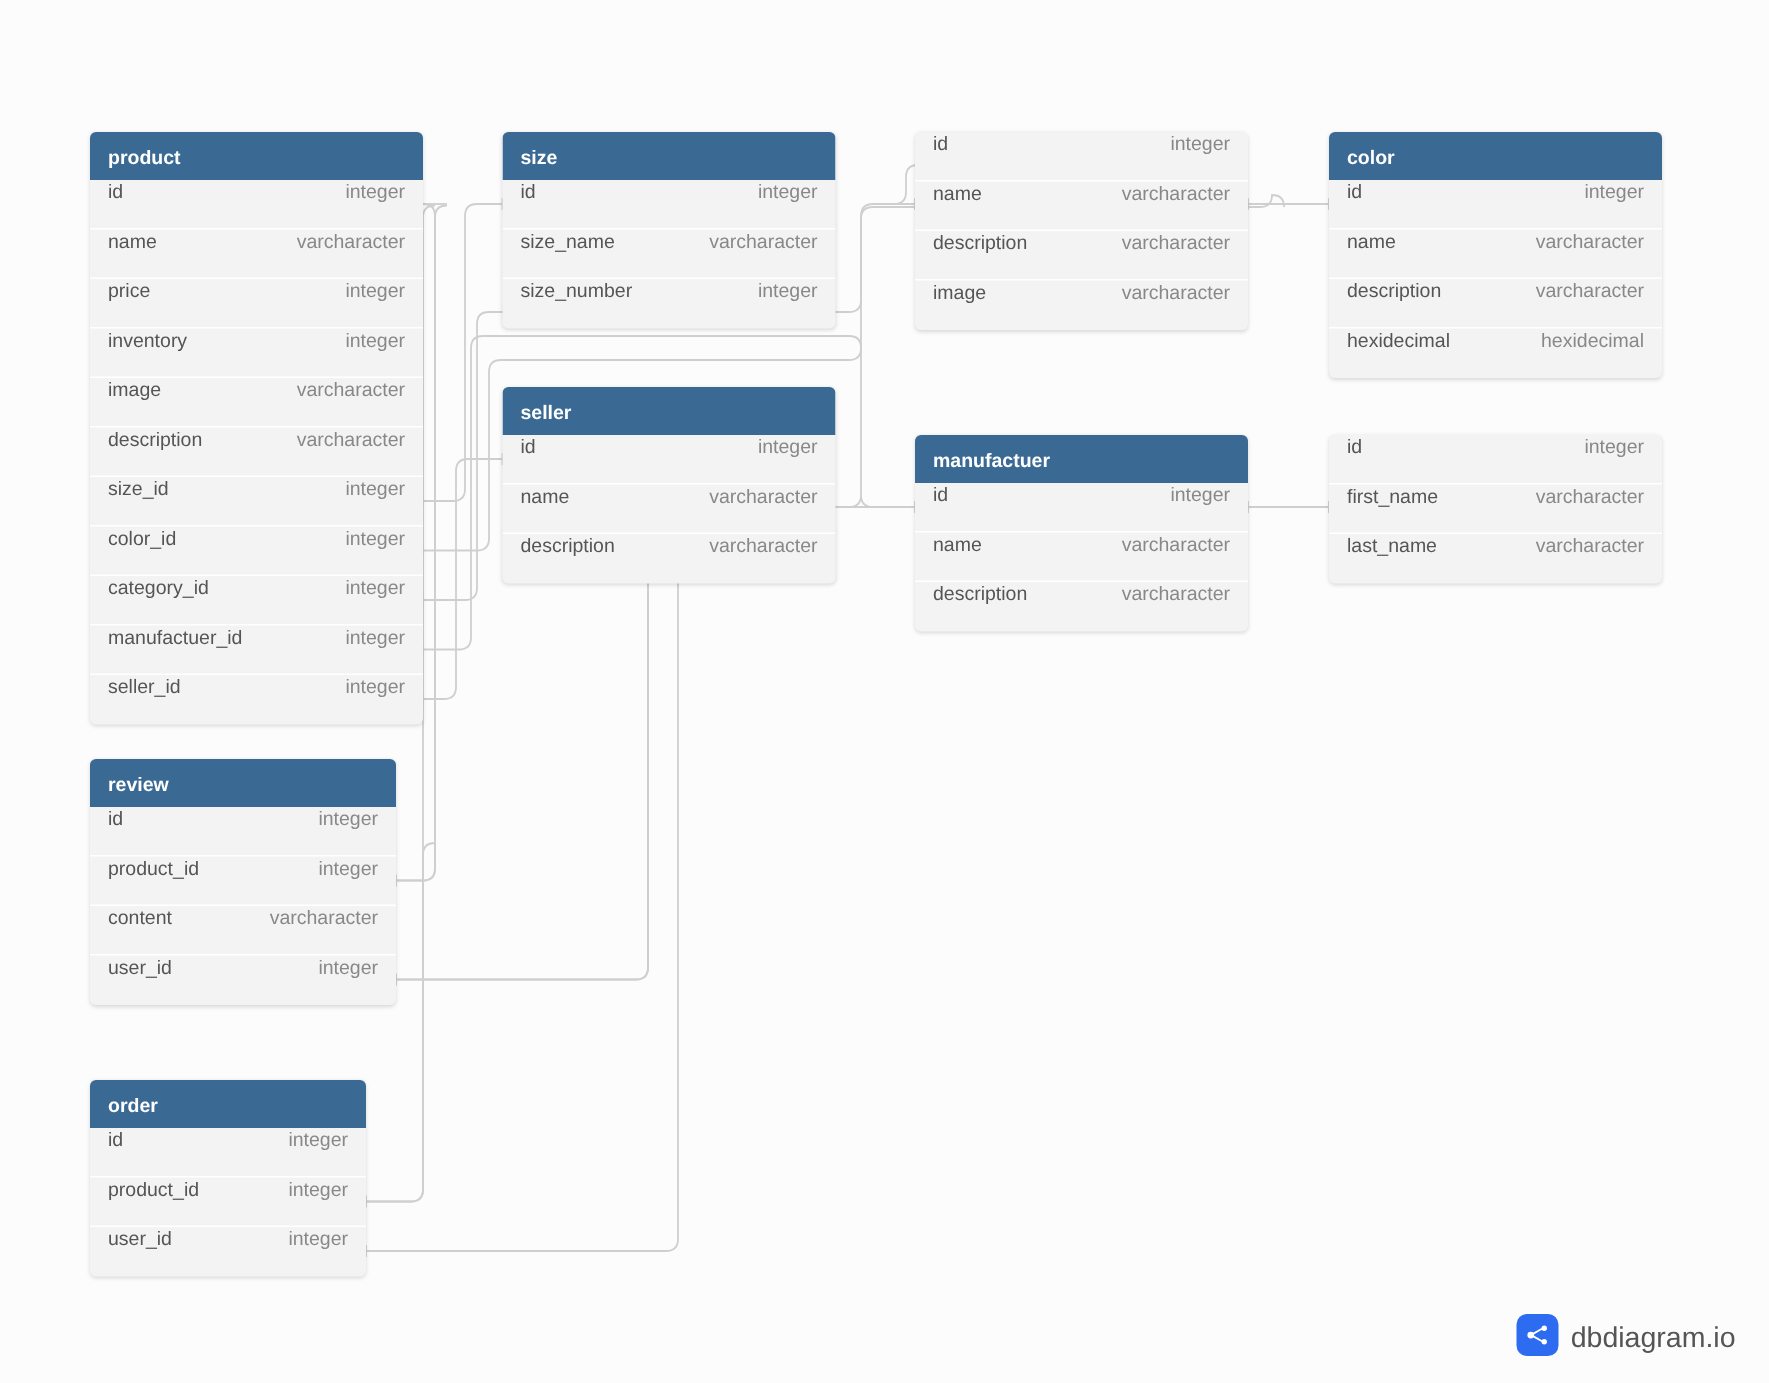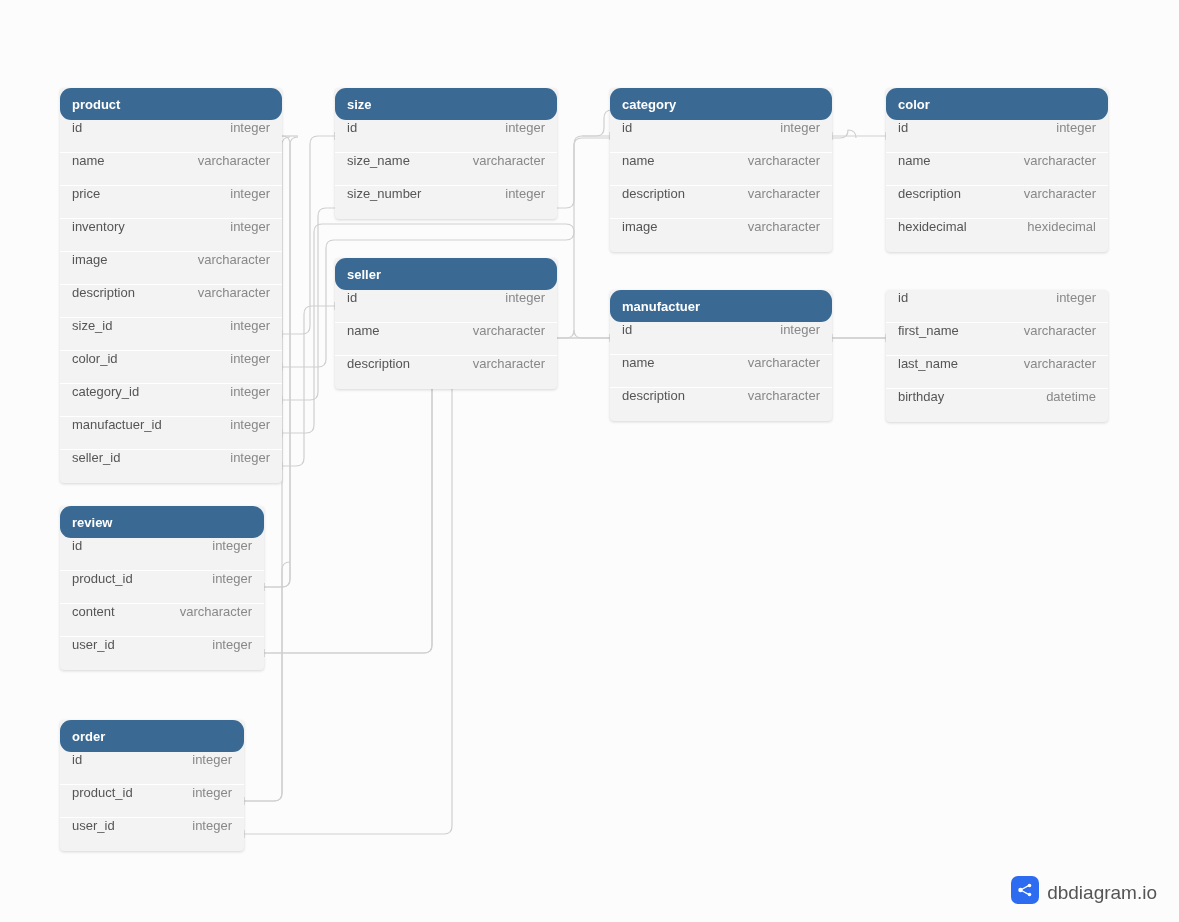--- a/index.html
+++ b/index.html
@@ -29,21 +29,20 @@
   .table-header {
     background: #3a6a94;
     color: #fff;
     font-weight: 600;
     font-size: 13px;
     padding: 8px 12px;
     height: 32px;
     box-sizing: border-box;
     display: flex;
     align-items: center;
-    border-radius: 11px;
   }
   .row {
     display: flex;
     justify-content: space-between;
     align-items: flex-start;
     height: 33px;
     padding: 0 12px;
     border-bottom: 1px solid #fff;
     box-sizing: border-box;
   }
@@ -212,23 +211,20 @@
         <span class="col-name">name</span>
         <span class="col-type">varcharacter</span>
       </div>
   <div class="row">
         <span class="col-name">description</span>
         <span class="col-type">varcharacter</span>
       </div>
 </div>
 
 <div class="table" style="left:610px; top:88px; width:222px;">
-  <div class="table-header">
-        <span>category</span>
-      </div>
   <div class="row">
         <span class="col-name">id</span>
         <span class="col-type">integer</span>
       </div>
   <div class="row">
         <span class="col-name">name</span>
         <span class="col-type">varcharacter</span>
       </div>
   <div class="row">
         <span class="col-name">description</span>
@@ -285,24 +281,20 @@
         <span class="col-name">id</span>
         <span class="col-type">integer</span>
       </div>
   <div class="row">
         <span class="col-name">first_name</span>
         <span class="col-type">varcharacter</span>
       </div>
   <div class="row">
         <span class="col-name">last_name</span>
         <span class="col-type">varcharacter</span>
-      </div>
-  <div class="row">
-        <span class="col-name">birthday</span>
-        <span class="col-type">datetime</span>
       </div>
 </div>
 
 <div class="table" style="left:60px; top:506px; width:204px;">
   <div class="table-header">
         <span>review</span>
       </div>
   <div class="row">
         <span class="col-name">id</span>
         <span class="col-type">integer</span>

